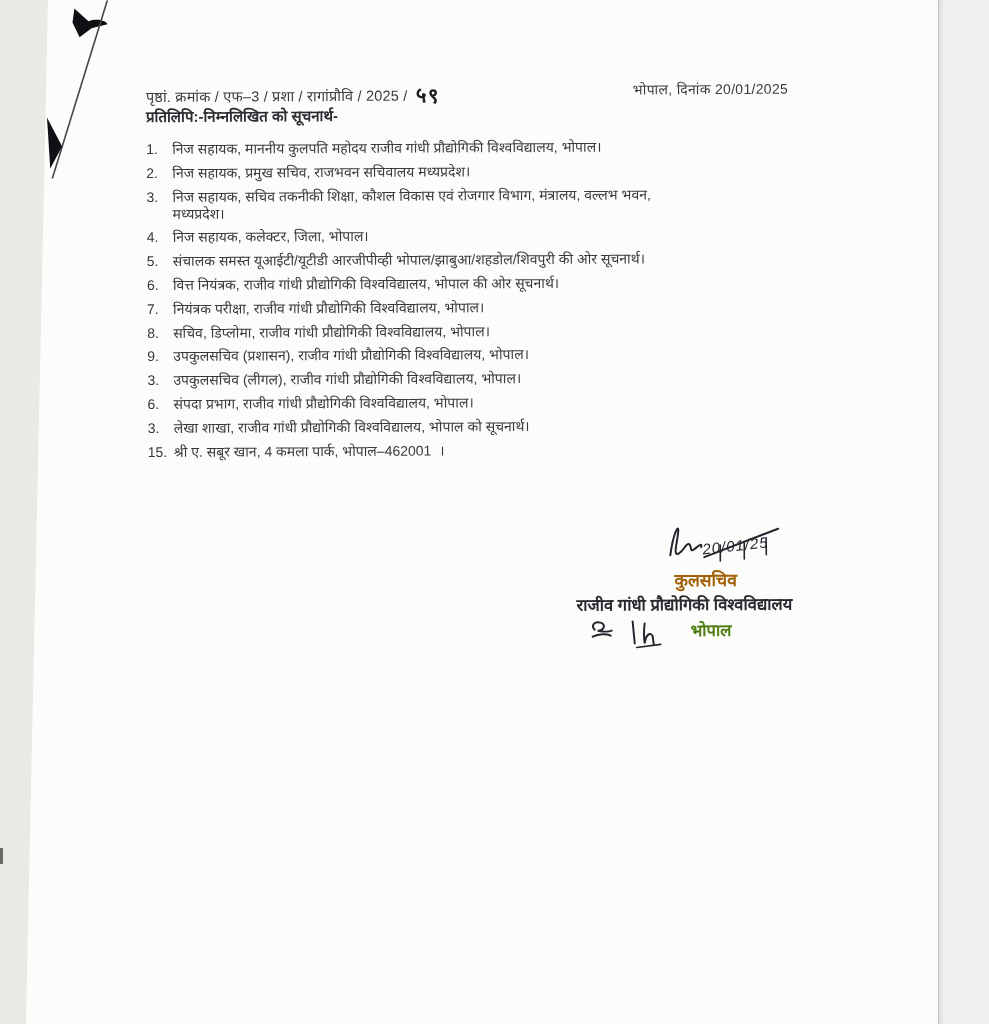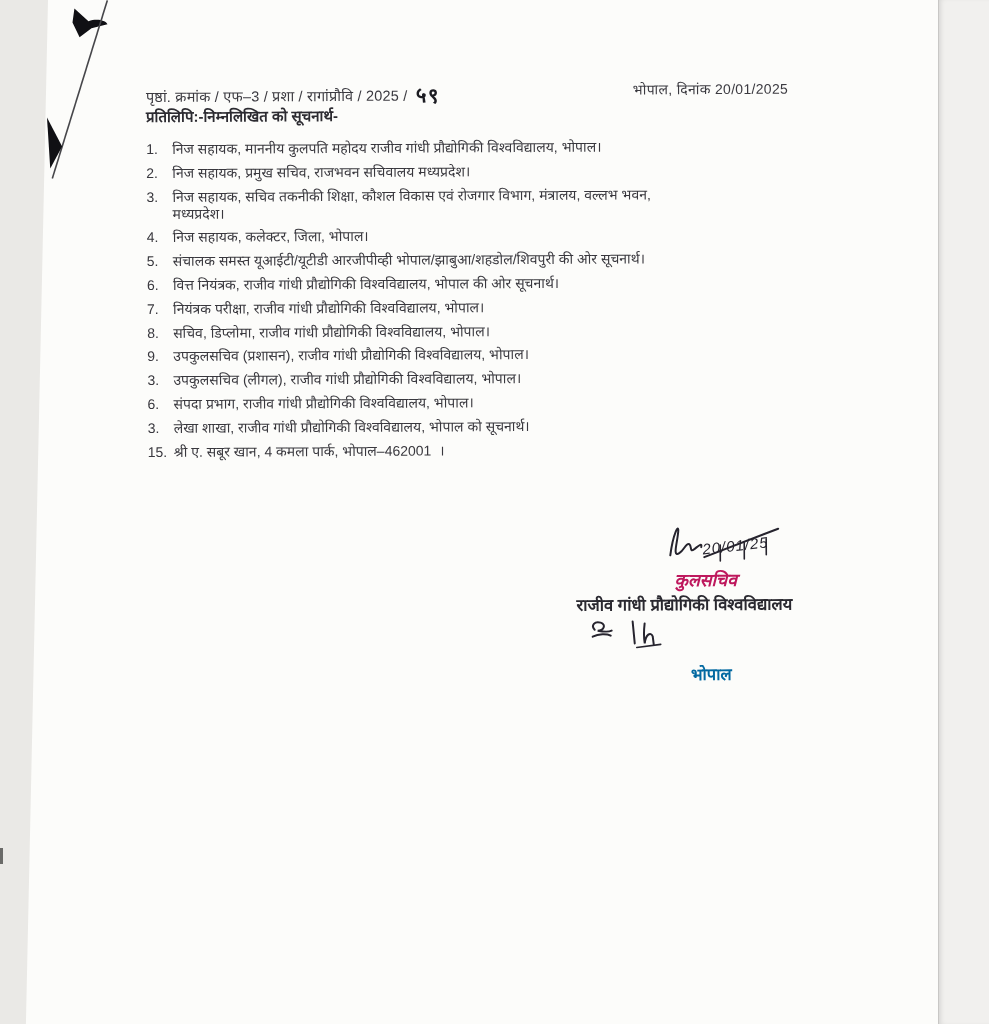--- a/index.html
+++ b/index.html
@@ -20,25 +20,25 @@
   .date-line{position:absolute;left:633px;top:82px;font-size:14px;color:#3b3a40;letter-spacing:.3px;}
   .subject{position:absolute;left:146px;top:106px;font-size:15px;font-weight:700;color:#2c2b31;}
   .list{position:absolute;left:146px;top:141px;width:712px;}
   .item{display:flex;margin-bottom:6.8px;font-size:14px;line-height:17px;color:#39383e;}
   .item .num{flex:0 0 26px;}
   .item .txt{white-space:pre-wrap;max-width:678px;}
   .sigblock{position:absolute;left:560px;top:518px;width:320px;height:130px;}
   .sig-scribble{position:absolute;left:98px;top:2px;width:160px;height:48px;}
   .hand-date{position:absolute;left:140px;top:22px;font-size:15px;font-style:italic;
              color:#26242e;transform:rotate(-6deg);letter-spacing:1px;}
-  .desig{position:absolute;left:112px;top:52px;font-size:17.5px;font-weight:700;color:#be185d;font-style:italic;}
+  .desig{position:absolute;left:112px;top:52px;font-size:17.5px;font-weight:700;color:#a16207;}
   .org{position:absolute;left:14px;top:77px;font-size:16.5px;font-weight:700;color:#2a2930;width:320px;}
   .place-row{position:absolute;left:26px;top:100px;width:260px;height:34px;}
   .initials{position:absolute;left:0;top:2px;width:78px;height:32px;}
-  .place-txt{position:absolute;left:102px;top:3px;font-size:16.5px;font-weight:700;color:#0369a1;margin-top:44px;}
+  .place-txt{position:absolute;left:102px;top:3px;font-size:16.5px;font-weight:700;color:#4d7c0f;}
 </style>
 </head>
 <body>
 
 <div class="stage">
   <div class="page"></div>
 
   <div class="content">
 
     <div class="ref-line">

